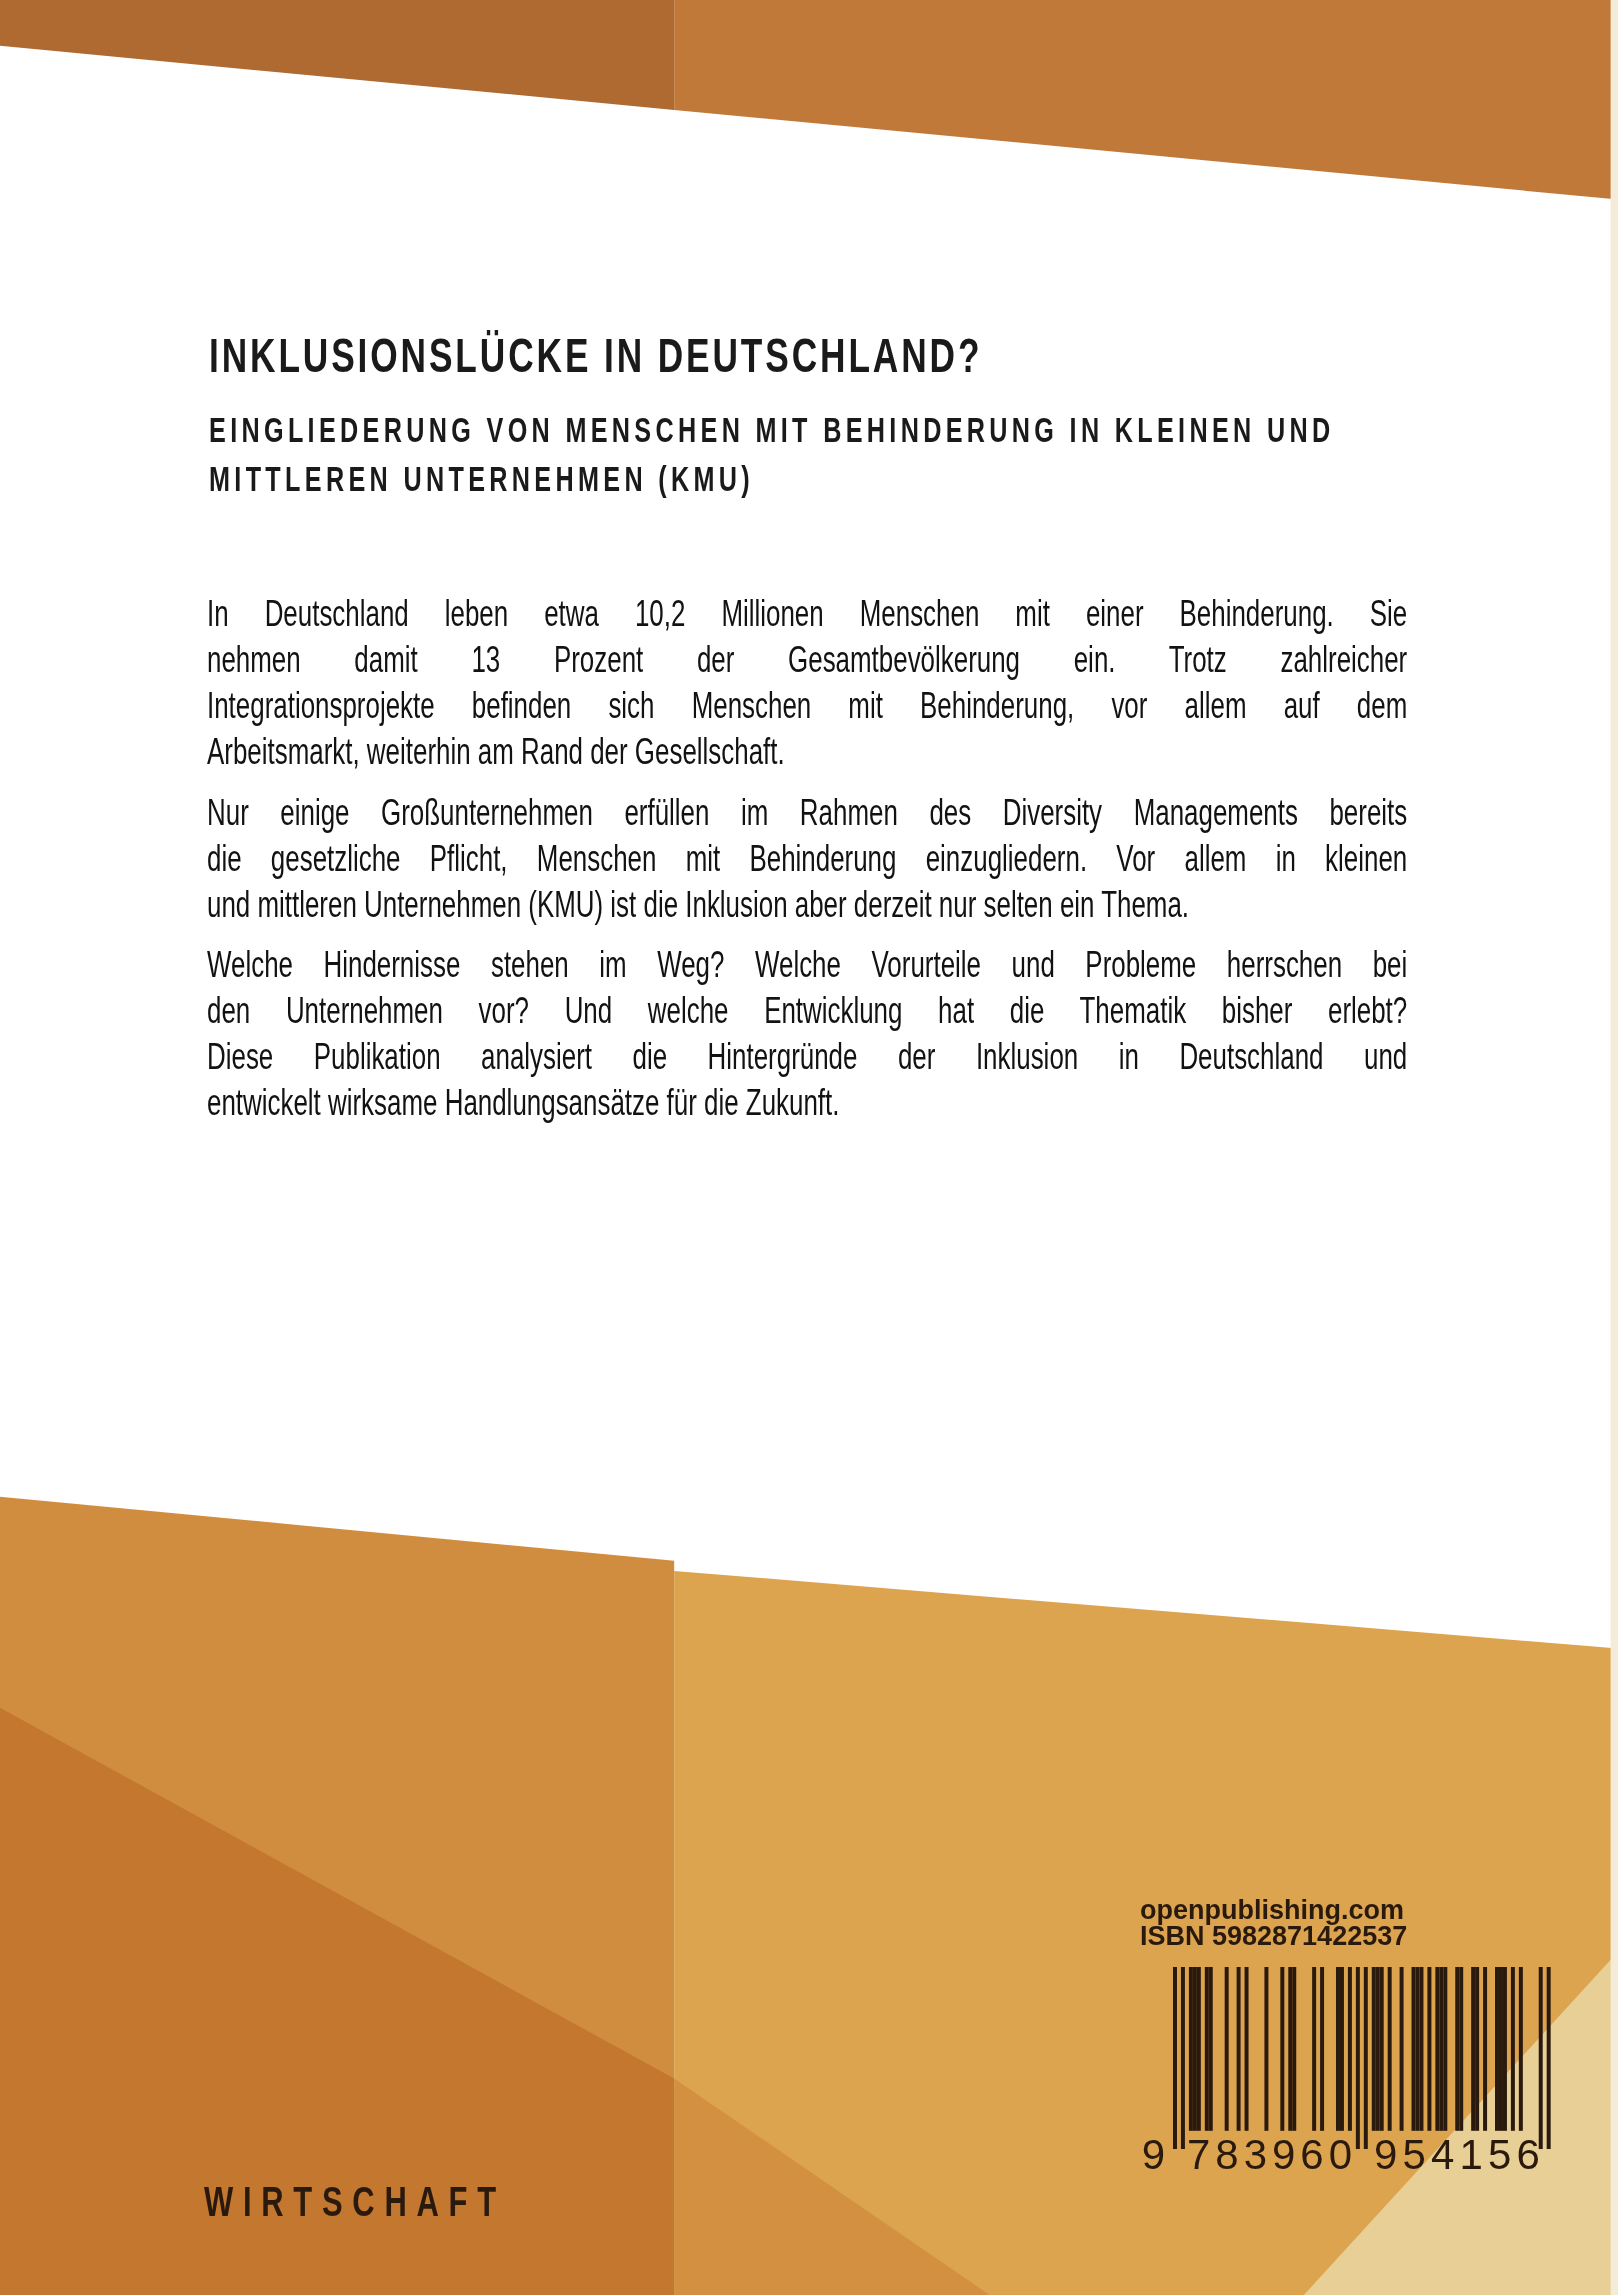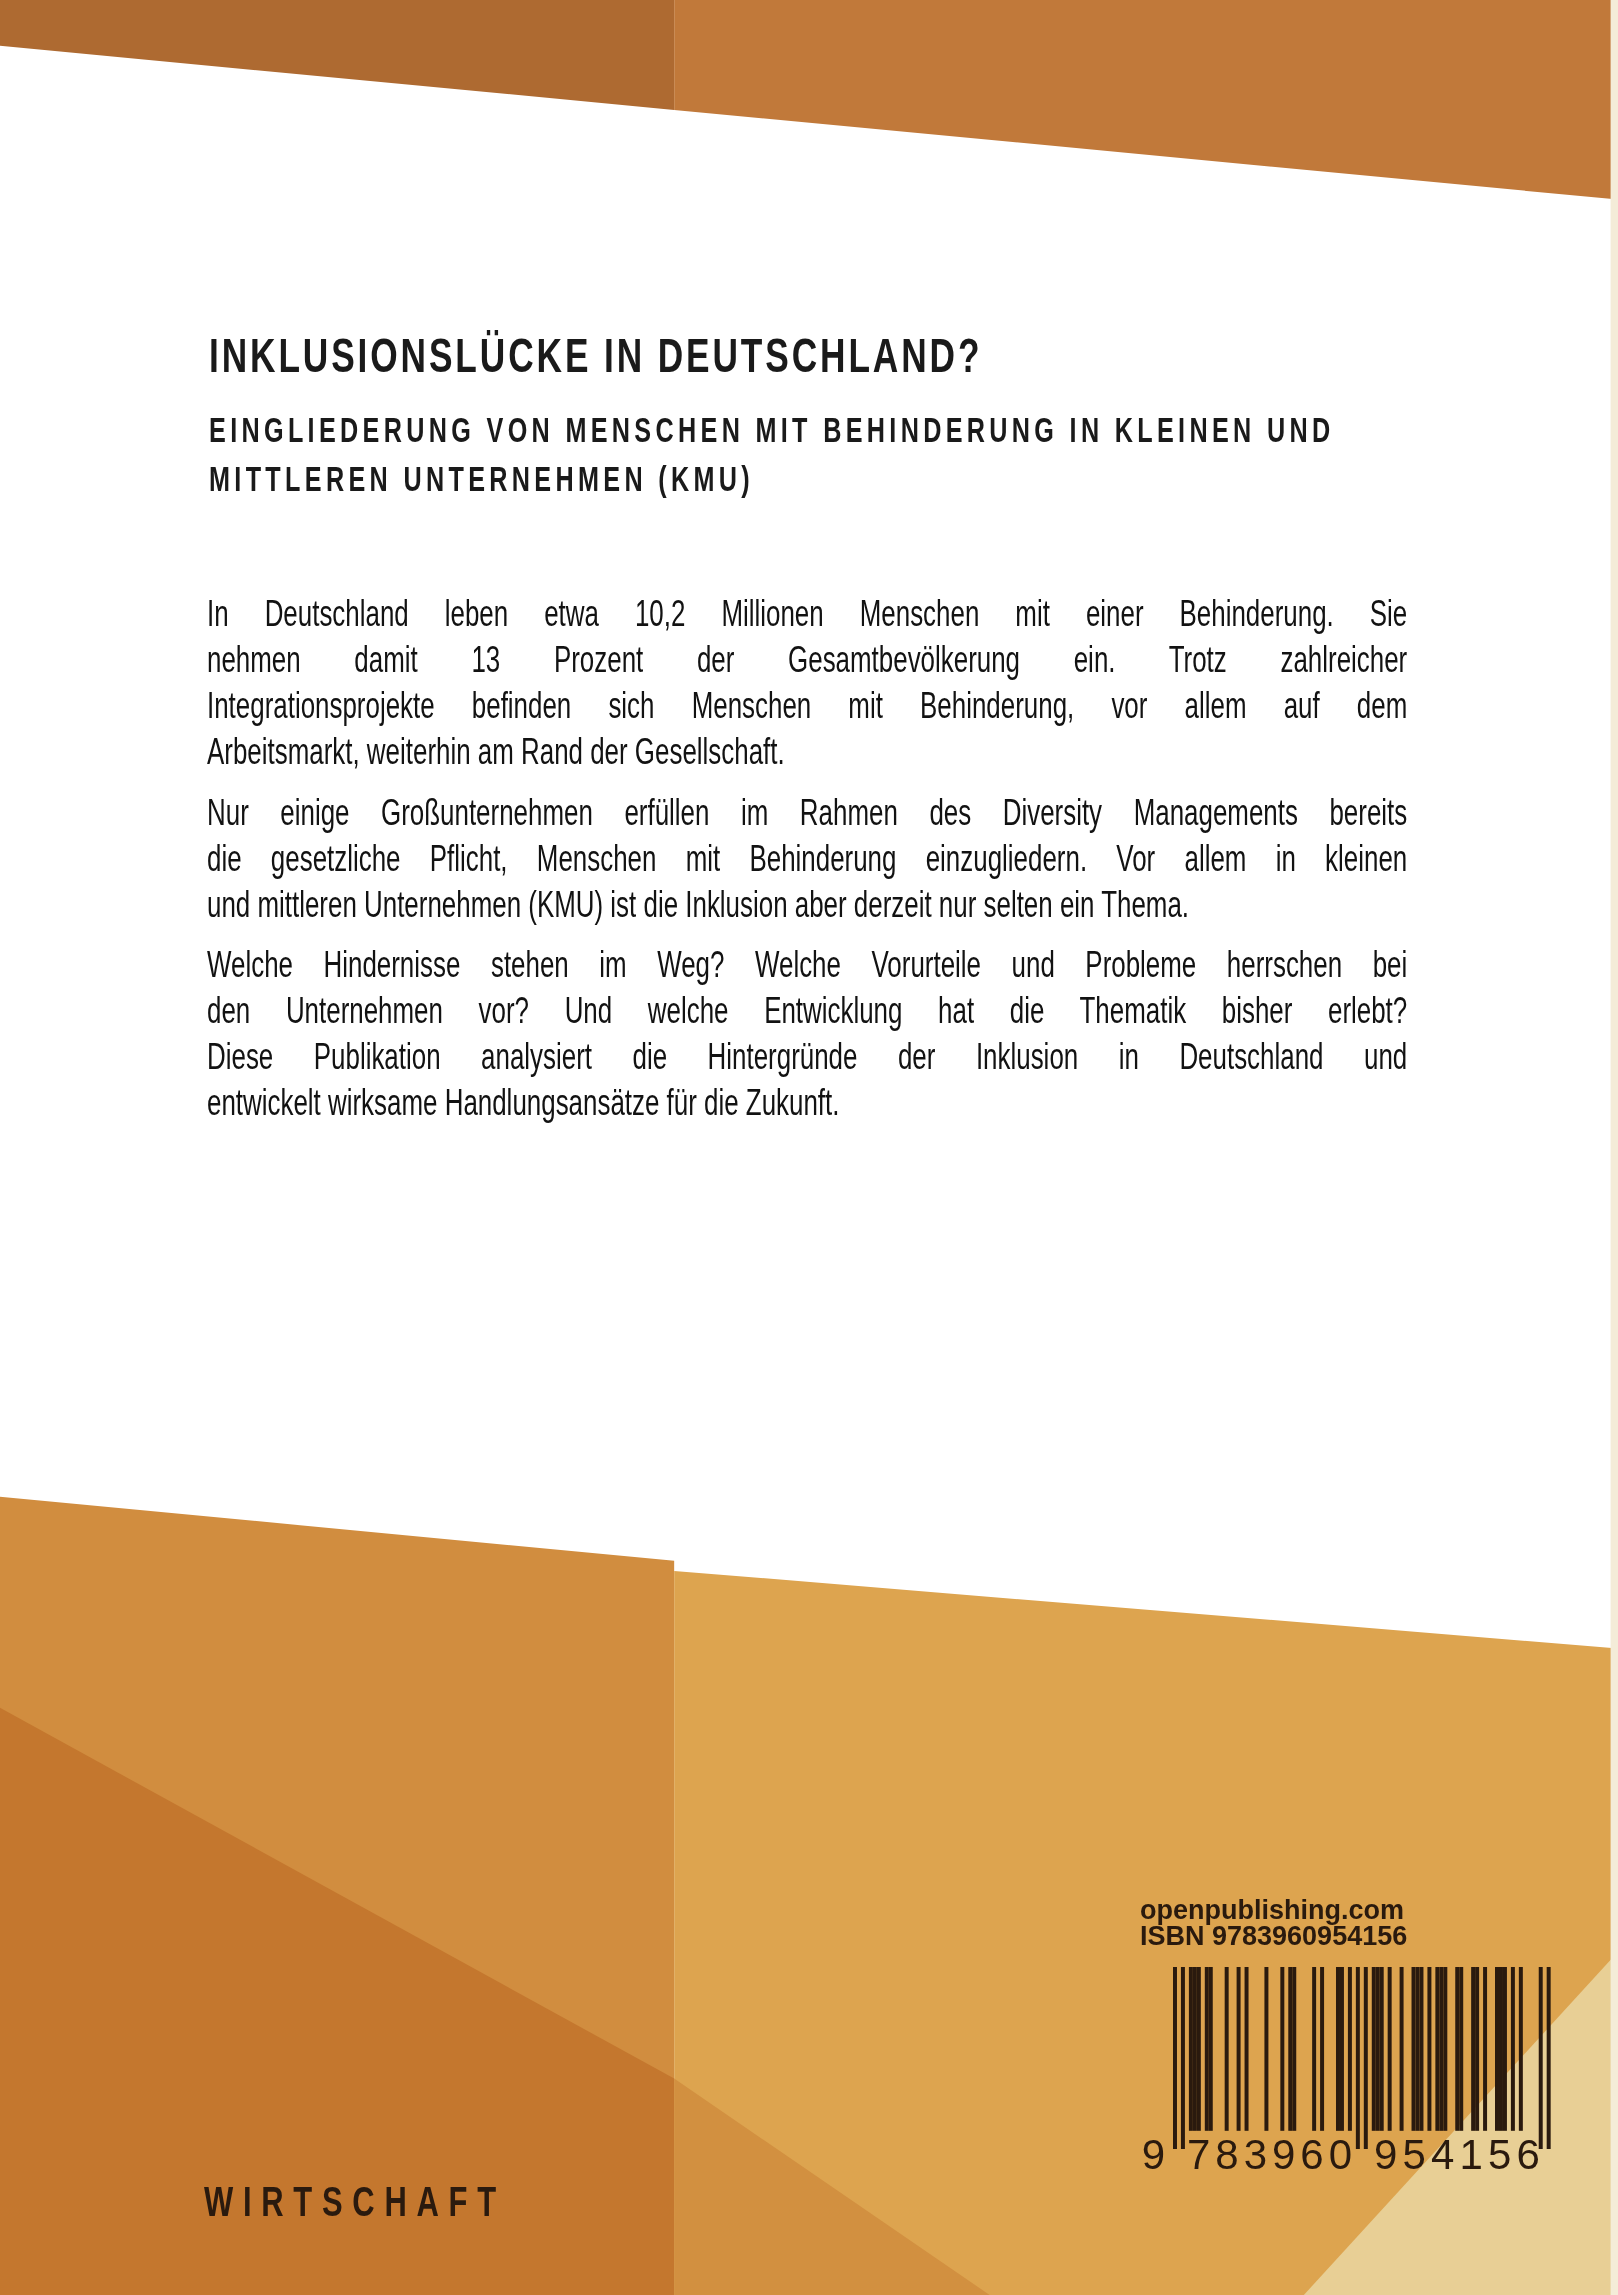--- a/index.html
+++ b/index.html
@@ -103,21 +103,21 @@
     <div class="bline last">und mittleren Unternehmen (KMU) ist die Inklusion aber derzeit nur selten ein Thema.</div>
   </div>
   <div class="para p3">
     <div class="bline">Welche Hindernisse stehen im Weg? Welche Vorurteile und Probleme herrschen bei</div>
     <div class="bline">den Unternehmen vor? Und welche Entwicklung hat die Thematik bisher erlebt?</div>
     <div class="bline">Diese Publikation analysiert die Hintergründe der Inklusion in Deutschland und</div>
     <div class="bline last">entwickelt wirksame Handlungsansätze für die Zukunft.</div>
   </div>
 
   <div class="pubweb">openpublishing.com</div>
-  <div class="pubisbn">ISBN 9783960954156</div>
+  <div class="pubisbn">ISBN 5982871422537</div>
 
   <svg class="barcode" id="barcode-svg" viewBox="0 0 561 270" preserveAspectRatio="none">
       <rect x="0.0" y="0" width="5.9" height="270" fill="#2a1a0e"></rect>
       <rect x="11.8" y="0" width="5.9" height="270" fill="#2a1a0e"></rect>
       <rect x="23.6" y="0" width="5.9" height="243" fill="#2a1a0e"></rect>
       <rect x="29.5" y="0" width="5.9" height="243" fill="#2a1a0e"></rect>
       <rect x="35.4" y="0" width="5.9" height="243" fill="#2a1a0e"></rect>
       <rect x="47.2" y="0" width="5.9" height="243" fill="#2a1a0e"></rect>
       <rect x="53.1" y="0" width="5.9" height="243" fill="#2a1a0e"></rect>
       <rect x="76.7" y="0" width="5.9" height="243" fill="#2a1a0e"></rect>

